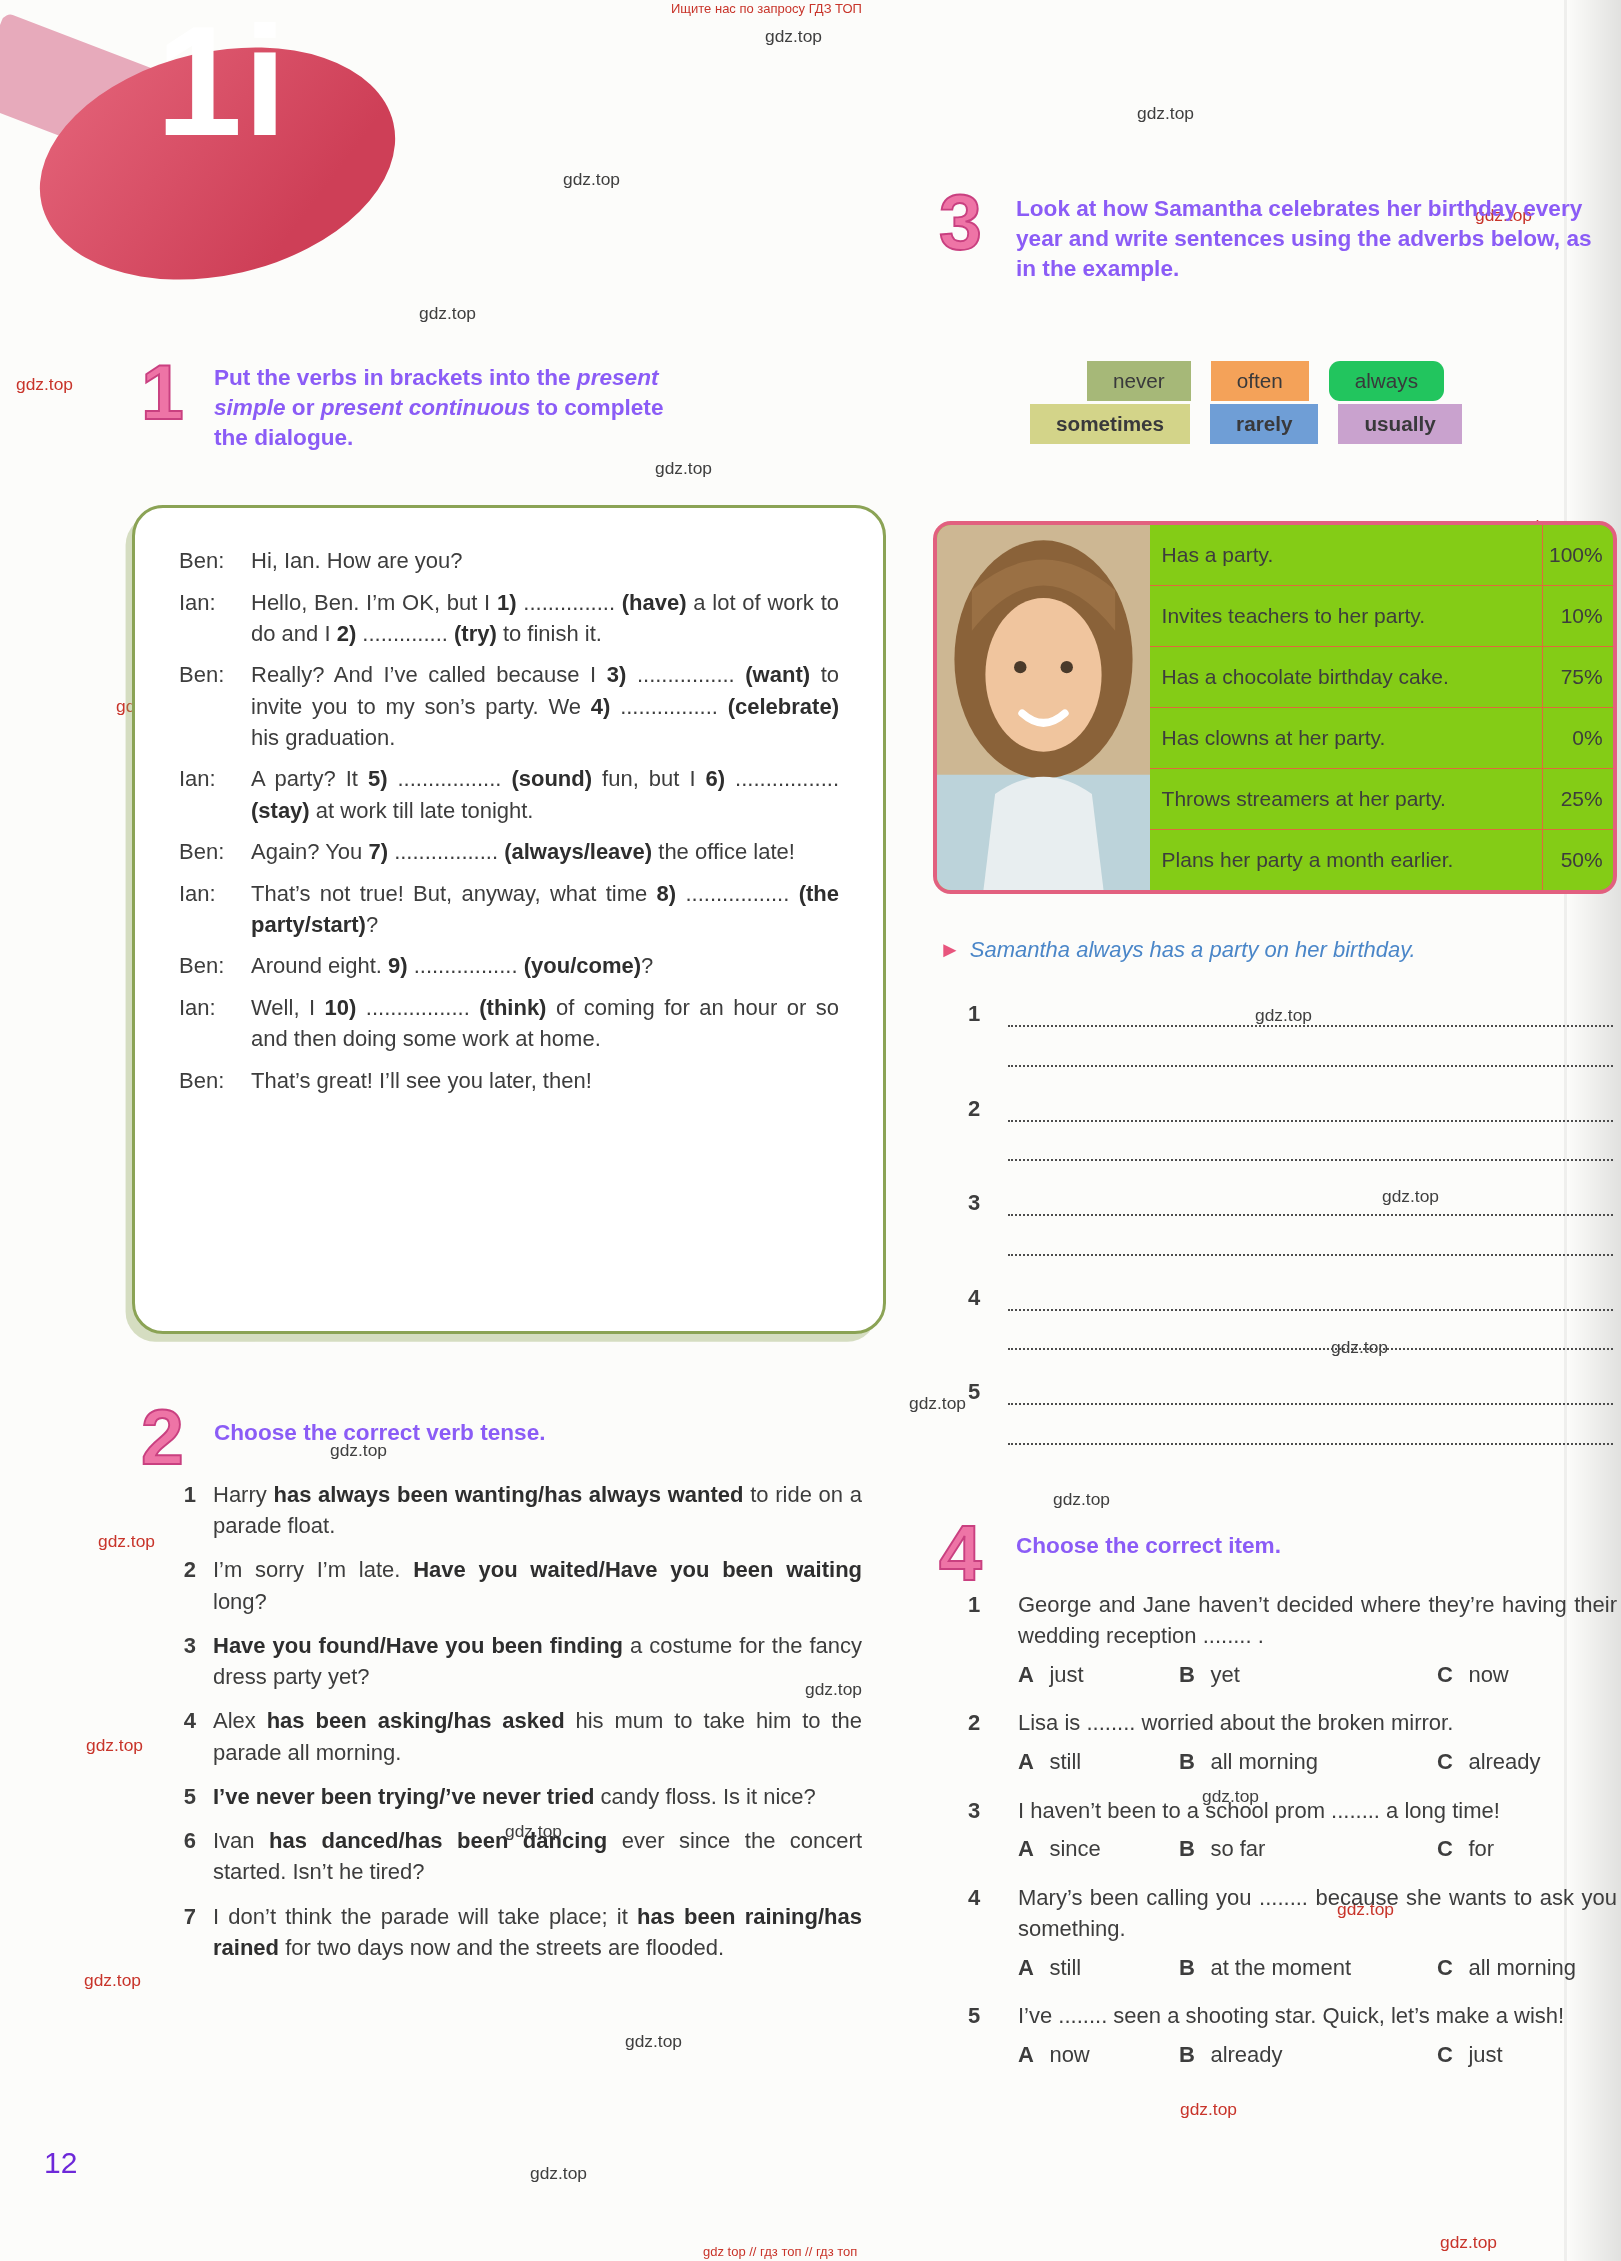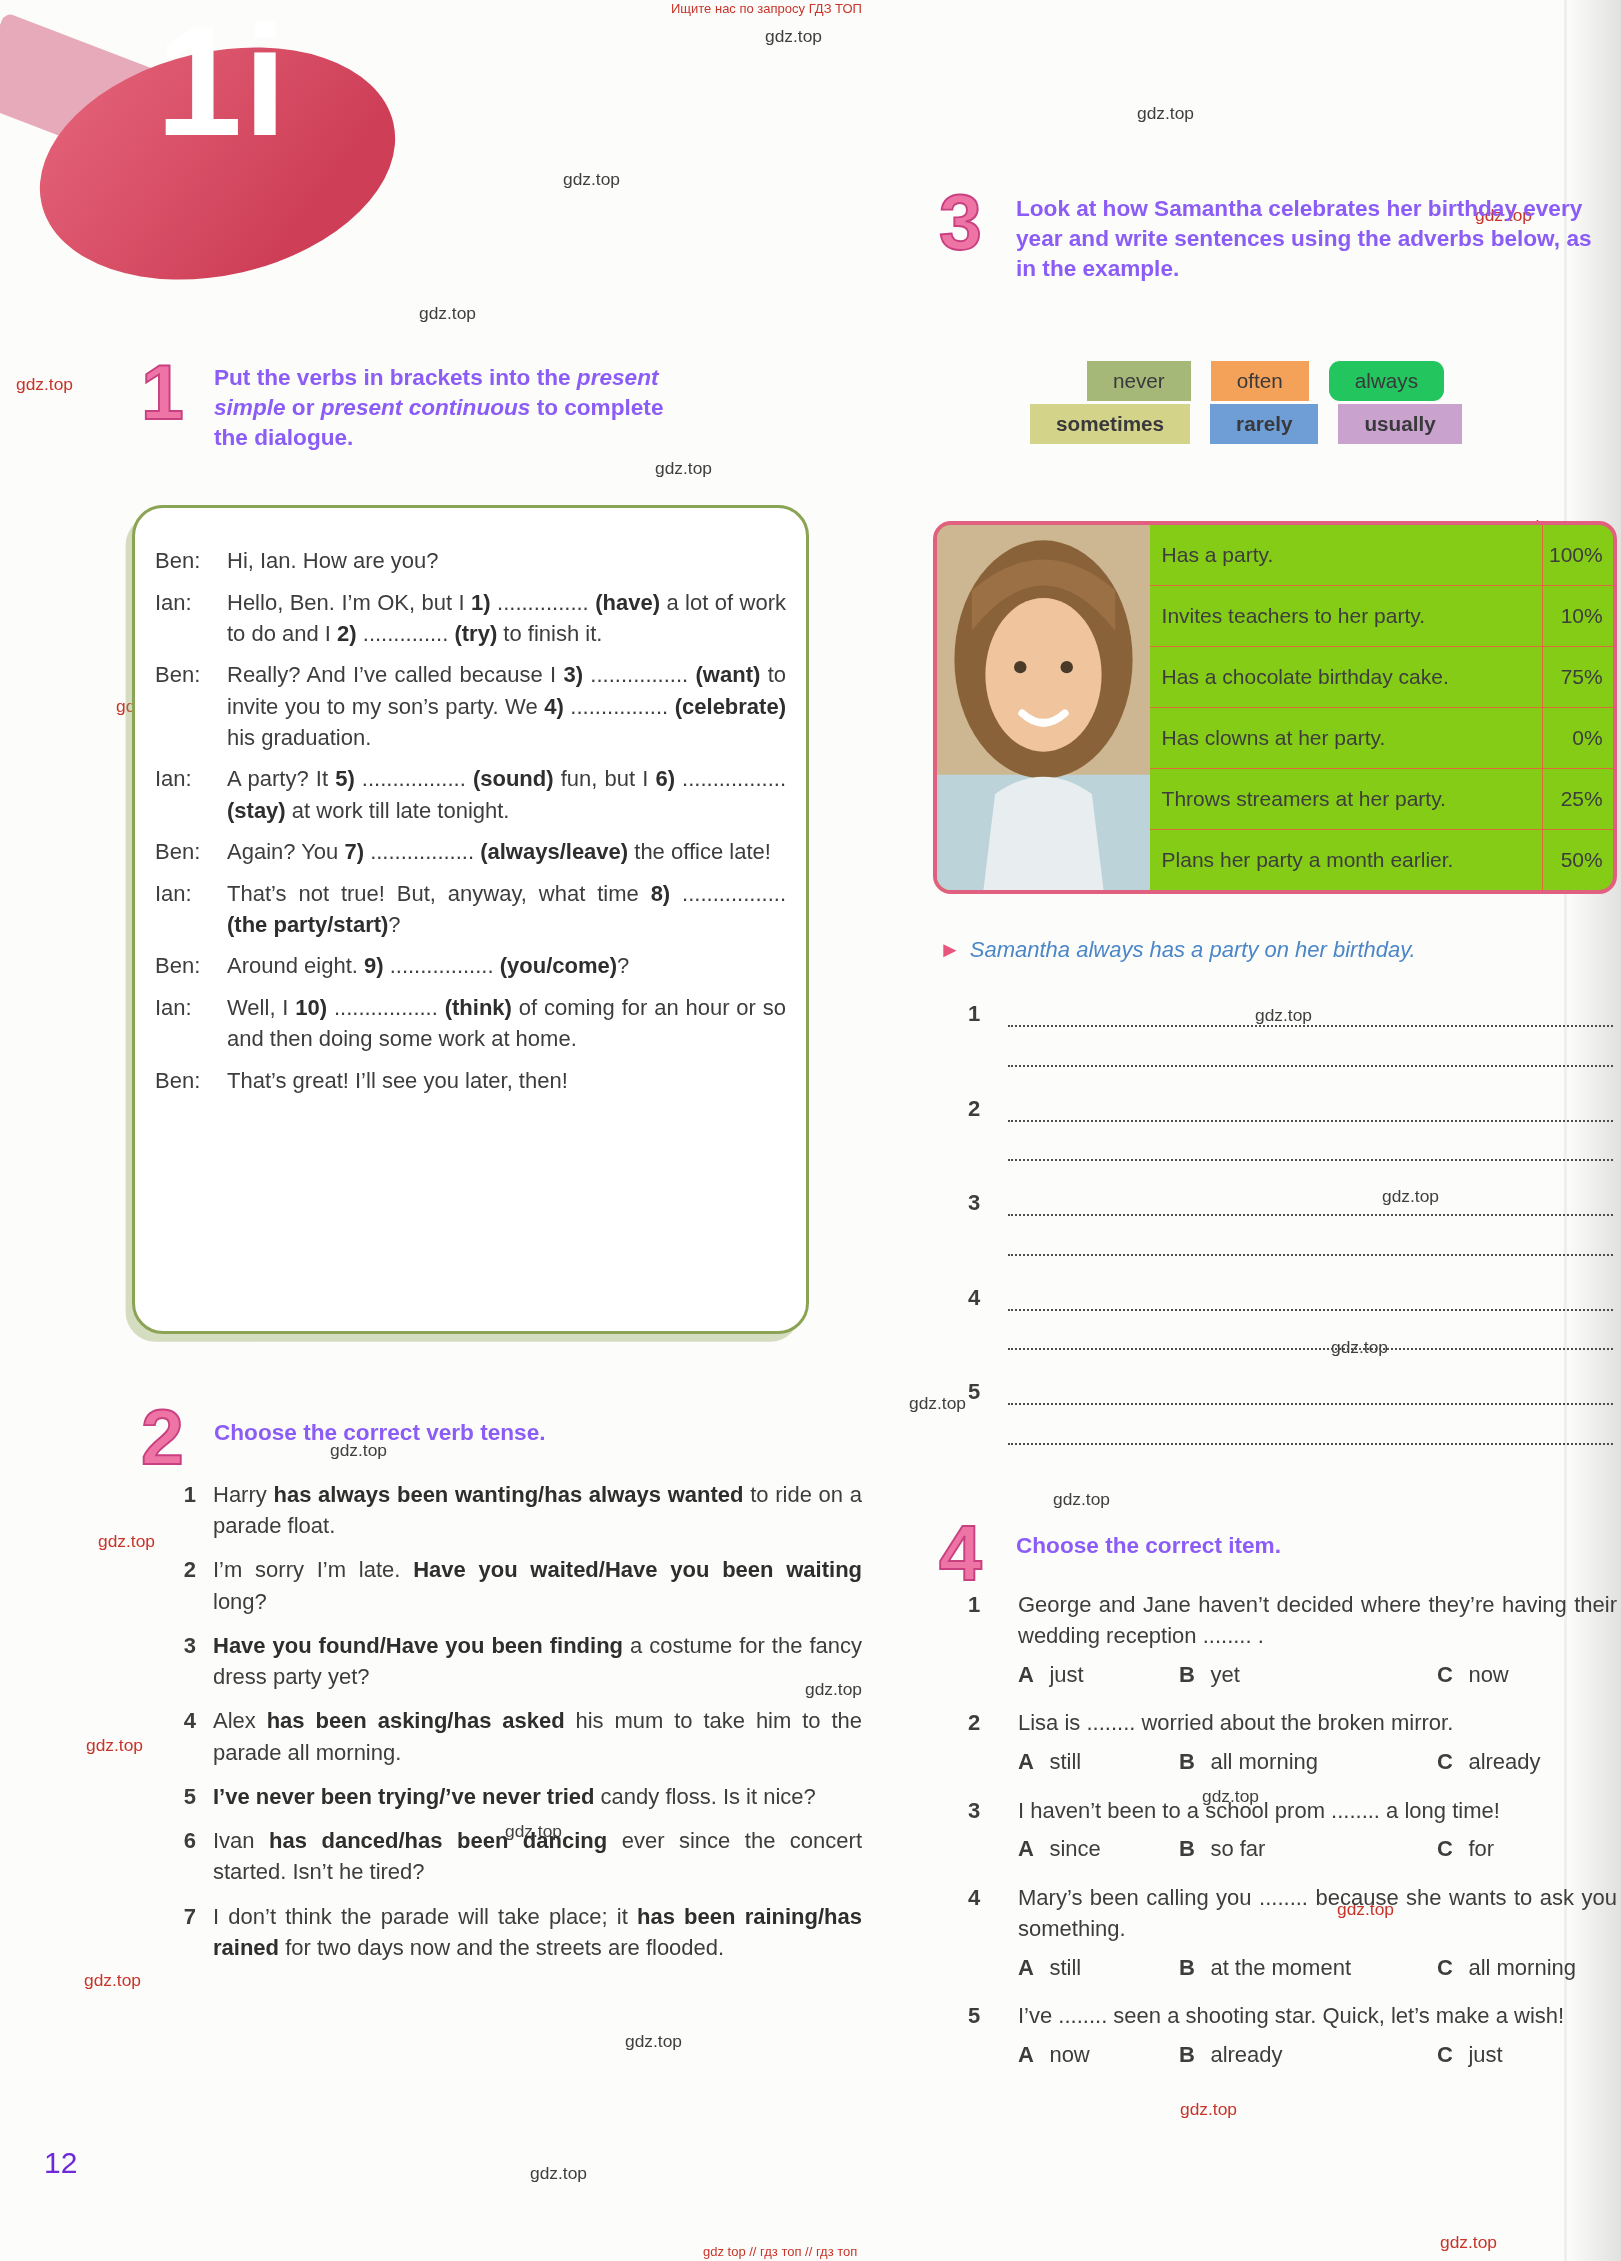--- a/index.html
+++ b/index.html
@@ -30,22 +30,22 @@
   .ex-title { position:absolute; font-weight:bold; font-size:22.6px; line-height:1.32; color:#8b5cf6; }
   .t1 { left:214px; top:363px; width:487px; }
   .t2 { left:214px; top:1418px; width:503px; }
   .t3 { left:1016px; top:194px; width:578px; }
   .t4 { left:1016px; top:1531px; width:503px; }
 
   .b { font-weight:bold; color:#2e2e2e; }
   .i { font-style:italic; }
 
   
-  .dialogue-box { position:absolute; left:132px; top:505px; width:677px; height:829px;
-    border:3.9px solid #8ba355; border-radius:31px; background:#ffffff; padding:37px 20px;
+  .dialogue-box { position:absolute; left:132px; top:505px; width:754px; height:829px;
+    border:3.9px solid #8ba355; border-radius:31px; background:#ffffff; padding:37px 44px;
     box-shadow:-7.7px 9px 0 -1.3px rgba(139,163,85,0.35); }
   .dlg { display:grid; grid-template-columns:72px 1fr; row-gap:10.3px; font-size:22px; line-height:1.42; }
   .dlg .speaker { color:#3d3d3d; }
   .dlg .turn-text { text-align:justify; }
 
   
   .items2 { position:absolute; left:155px; top:1479px; width:707px; font-size:22px; line-height:1.42; }
   .item2 { display:grid; grid-template-columns:41px 1fr; column-gap:17px; margin-bottom:13px; }
   .item2 .num { font-weight:bold; text-align:right; }
   .item2 .text { text-align:justify; }

